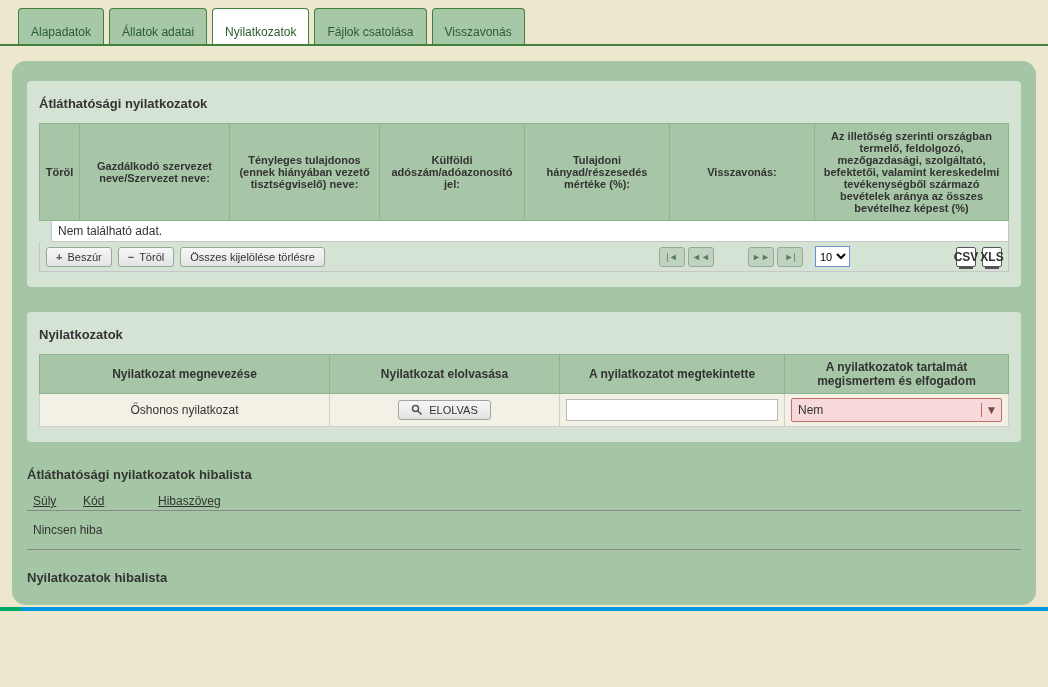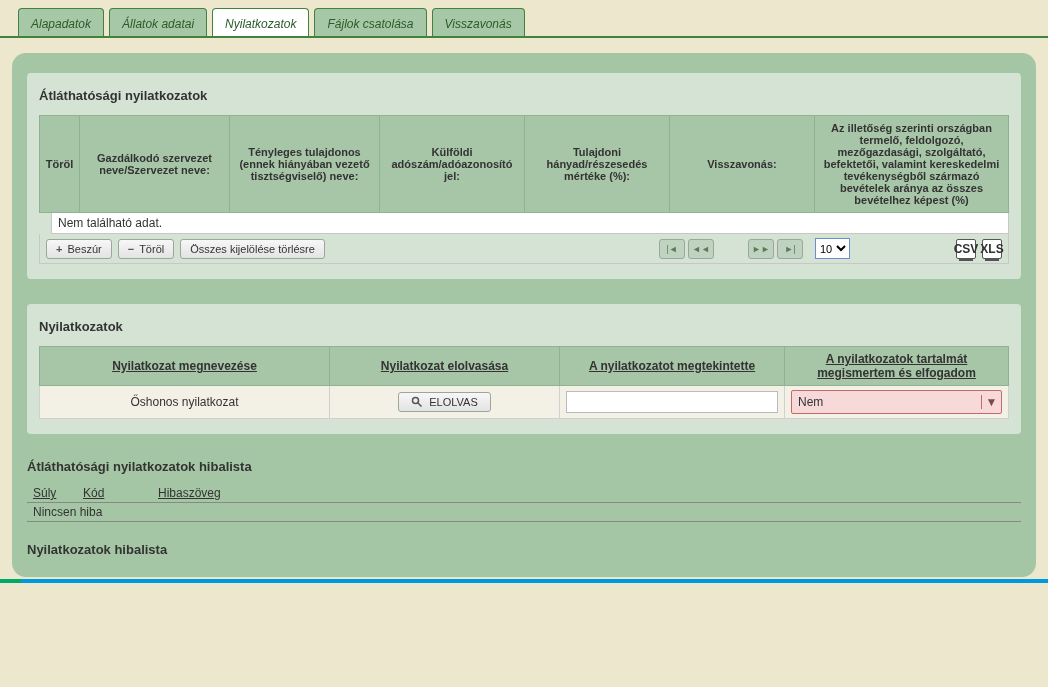--- a/index.html
+++ b/index.html
@@ -11,28 +11,27 @@
     color: #333;
   }
   .page { width: 1048px; }
   .tabs-bar {
     display: flex;
     gap: 5px;
     padding: 8px 18px 0 18px;
     border-bottom: 2px solid #418240;
   }
   .tab {
-    padding: 8px 12px 5px 12px;
+    padding: 16px 12px 5px 12px;
     border: 1px solid #418240;
     border-bottom: none;
     border-radius: 4px 4px 0 0;
     background: #a7c8a7;
     color: #2b5b2b;
     cursor: pointer;
-    font-style: italic;
   }
   .tab.active {
     background: #fff;
     color: #2b5b2b;
     font-weight: normal;
   }
   .content {
     margin: 15px 12px 0 12px;
     background: #a5c6a5;
     border-radius: 14px;
@@ -139,21 +138,20 @@
     width: 100%;
     border-collapse: collapse;
   }
   table.grid2 th {
     border: 1px solid #8fb28f;
     background: #a7c5a7;
     font-weight: bold;
     padding: 5px 6px;
     text-align: center;
     font-size: 12px;
-    text-decoration: underline;
   }
   table.grid2 td {
     border: 1px solid #d0d0d0;
     background: #f3f1e6;
     padding: 4px 6px;
     text-align: center;
   }
   .readbtn {
     display: inline-flex;
     align-items: center;
@@ -201,21 +199,21 @@
   }
   table.errlist th {
     text-align: left;
     text-decoration: underline;
     font-weight: normal;
     padding: 2px 6px;
     font-size: 12px;
     border-bottom: 1px solid #888;
   }
   table.errlist td {
-    padding: 2px 6px;
+    padding: 12px 6px;
     border-bottom: 1px solid #888;
     background: #fff0;
   }
   .progress-strip {
     height: 4px;
     background: linear-gradient(90deg,#0a6,#0a6 2%,#09d 2%, #09d 100%);
     margin-top: 2px;
   }
 </style>
 </head>

